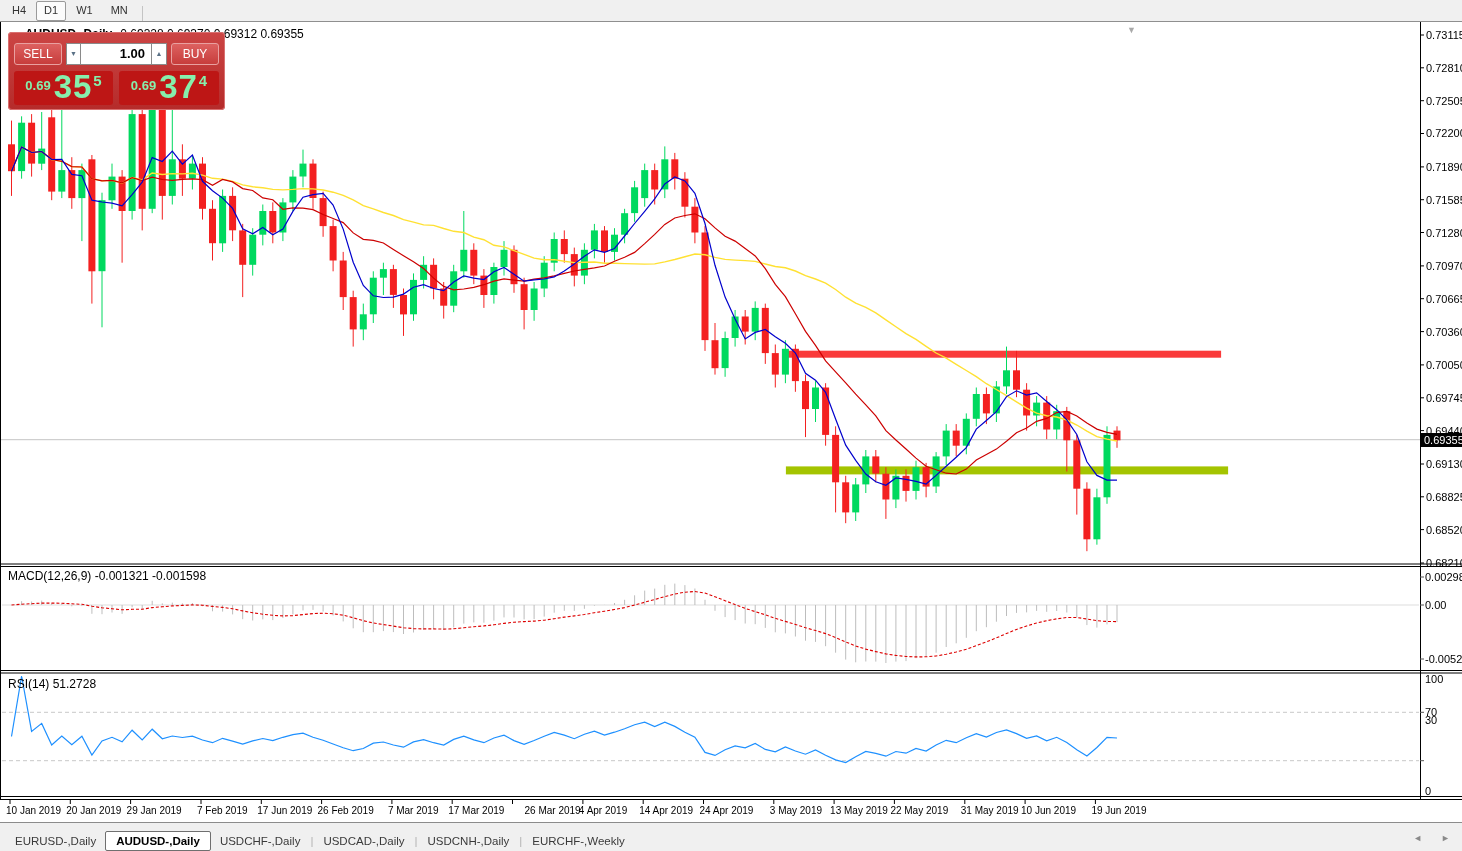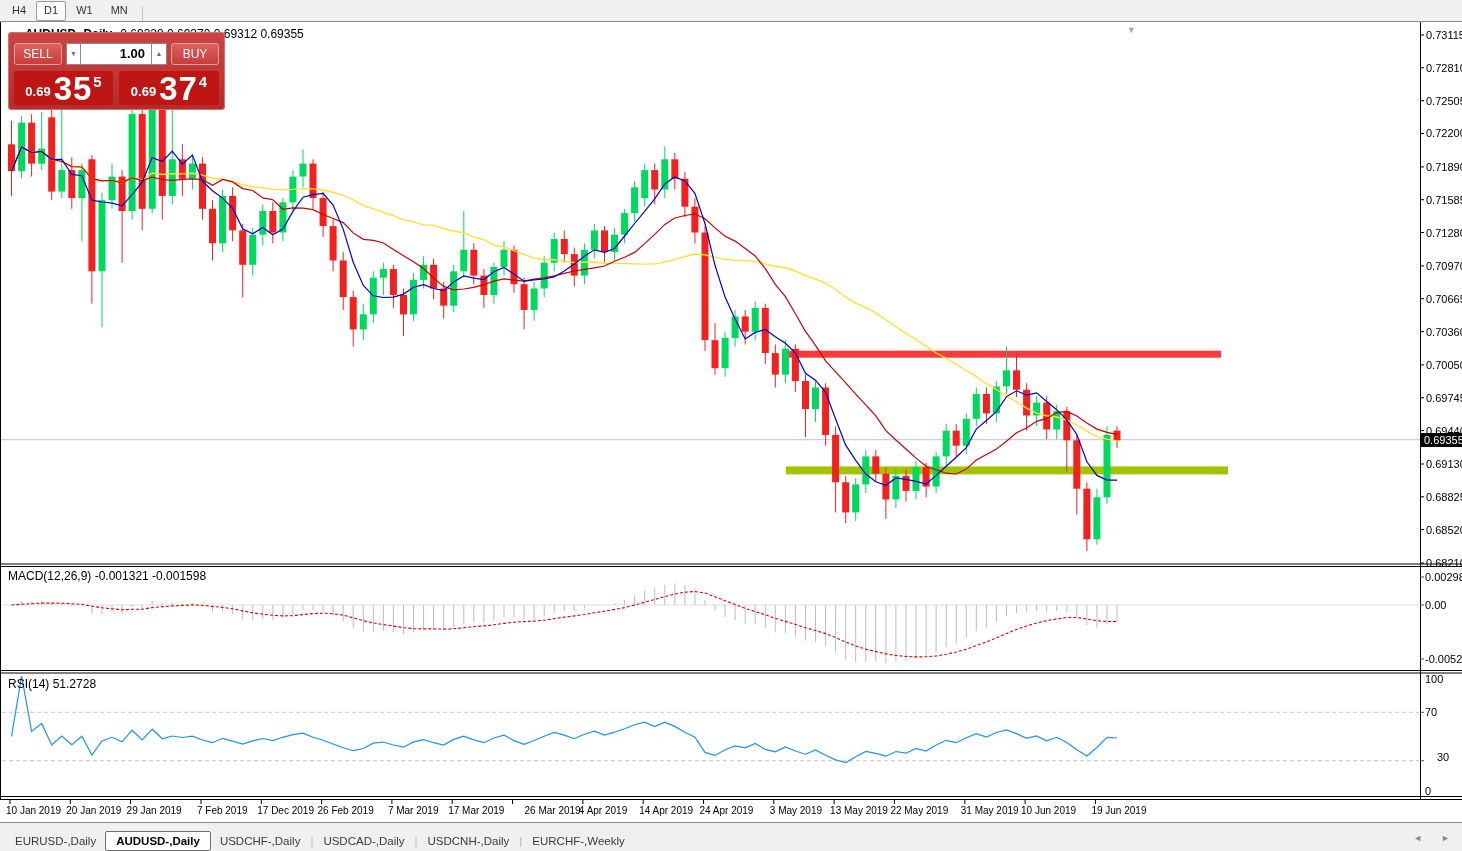--- a/index.html
+++ b/index.html
@@ -30,22 +30,22 @@
           line-height:21px;box-sizing:border-box}
   #sell-btn{left:6px;width:48px}
   #buy-btn{left:163px;width:48px}
   .spin{position:absolute;top:11px;width:15px;height:22px;background:#fff;border:1px solid #8a8a8a;
         box-sizing:border-box;text-align:center;font-size:7px;color:#5a7186;line-height:20px}
   #spin-dn{left:58px}
   #spin-up{left:144px;border-left:none}
   #vol{position:absolute;left:72px;top:11px;width:72px;height:22px;background:#fff;
        border:1px solid #8a8a8a;box-sizing:border-box;font-size:13px;font-weight:bold;color:#000;
        text-align:right;line-height:20px;padding-right:6px}
-  .pbox{position:absolute;top:39px;height:34px;background:#bd1615;border-radius:3px;color:#ffffff;
-        display:flex;align-items:flex-end;justify-content:center;padding-bottom:2px;box-sizing:border-box}
+  .pbox{position:absolute;top:39px;height:34px;background:#bd1615;border-radius:3px;color:#86efac;
+        display:flex;align-items:center;justify-content:center;padding-bottom:2px;box-sizing:border-box}
   #sell-price{left:6px;width:99px}
   #buy-price{left:111px;width:100px}
   .pfx{font-size:13px;font-weight:bold;margin:0 3px 4px 0}
   .bigd{font-size:33px;font-weight:bold;line-height:28px;letter-spacing:1px}
   .pipd{font-size:15px;font-weight:bold;margin:0 0 13px 1px}
 
   
   .plbl{position:absolute;left:1426px;font-size:11px;color:#000;transform:translateY(-50%);z-index:3;white-space:nowrap}
   .slbl{position:absolute;left:1425px;font-size:11px;color:#000;transform:translateY(-50%);z-index:3;white-space:nowrap}
   .dlbl{position:absolute;top:805px;font-size:10px;color:#000;z-index:3;white-space:nowrap}
@@ -517,27 +517,27 @@
     <div class="plbl" style="top: 430.596px;">0.69440</div>
     <div class="plbl" style="top: 463.966px;">0.69130</div>
     <div class="plbl" style="top: 496.798px;">0.68825</div>
     <div class="plbl" style="top: 529.63px;">0.68520</div>
     <div class="plbl" style="top: 563px;">0.68210</div>
     <div class="slbl" style="top: 577px;">0.002984</div>
     <div class="slbl" style="top: 605px;">0.00</div>
     <div class="slbl" style="top: 659px;">-0.005256</div>
     <div class="slbl" style="top: 679px;">100</div>
     <div class="slbl" style="top: 712px;">70</div>
-    <div class="slbl" style="top: 757px; margin-left: 12px;">30</div>
+    <div class="slbl" style="top: 720px;">30</div>
     <div class="slbl" style="top: 791px;">0</div>
     <div class="dlbl" style="left: 6px;">10 Jan 2019</div>
     <div class="dlbl" style="left: 66.3px; text-align: right;">20 Jan 2019</div>
     <div class="dlbl" style="left: 126.6px;">29 Jan 2019</div>
     <div class="dlbl" style="left: 196.95px;">7 Feb 2019</div>
-    <div class="dlbl" style="left: 257.25px;">17 Dec 2019</div>
+    <div class="dlbl" style="left: 257.25px;">17 Jun 2019</div>
     <div class="dlbl" style="left: 317.55px;">26 Feb 2019</div>
     <div class="dlbl" style="left: 387.9px;">7 Mar 2019</div>
     <div class="dlbl" style="left: 448.2px;">17 Mar 2019</div>
     <div class="dlbl" style="left: 508.5px; margin-left: 16px;">26 Mar 2019</div>
     <div class="dlbl" style="left: 578.85px;">4 Apr 2019</div>
     <div class="dlbl" style="left: 639.15px;">14 Apr 2019</div>
     <div class="dlbl" style="left: 699.45px;">24 Apr 2019</div>
     <div class="dlbl" style="left: 769.8px;">3 May 2019</div>
     <div class="dlbl" style="left: 830.1px;">13 May 2019</div>
     <div class="dlbl" style="left: 890.4px;">22 May 2019</div>

